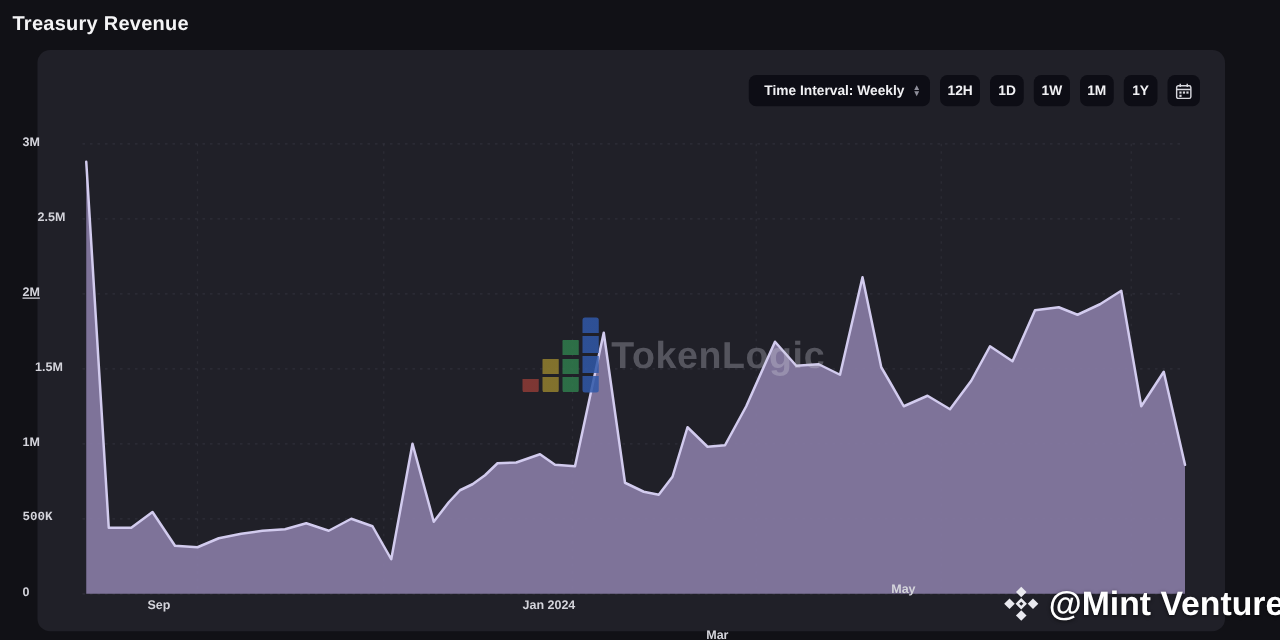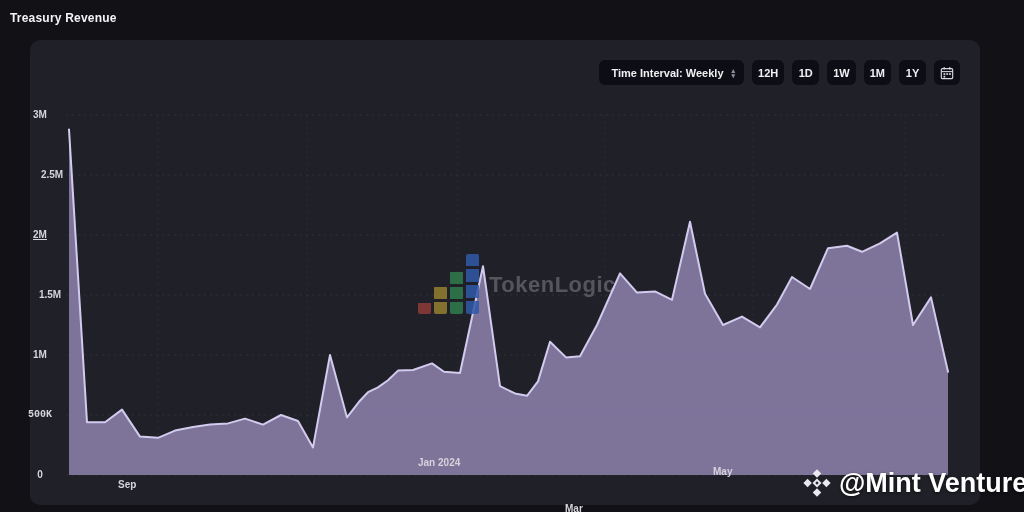--- a/index.html
+++ b/index.html
@@ -5,21 +5,21 @@
   * { margin:0; padding:0; box-sizing:border-box; }
   html,body { width:1024px; height:512px; overflow:hidden; }
   body {
     background:#111116;
     font-family:"Liberation Sans", sans-serif;
     position:relative;
     color:#f2f2f4;
   }
   .page-title {
     position:absolute; left:10px; top:11px;
-    font-size:12px; font-weight:700; color:#f4f4f6; letter-spacing:.2px;
+    font-size:16px; font-weight:700; color:#f4f4f6; letter-spacing:.2px;
   }
   .panel {
     position:absolute; left:30px; top:40px; width:950px; height:465px;
     background:#202028; border-radius:10px;
   }
   .toolbar {
     position:absolute; top:20px; right:20px;
     display:flex; align-items:center; gap:8px; z-index:5;
   }
   .ctl {
@@ -32,32 +32,32 @@
   .updown {
     display:flex; flex-direction:column; align-items:center;
     font-size:7px; line-height:5px; color:#8f8f9b;
   }
   .btn { min-width:27px; padding:0 6px; }
   .btn-cal { width:26px; }
   .chart-layer { position:absolute; left:0; top:0; width:1024px; height:512px; }
   .tick {
     position:absolute; font-size:10px; font-weight:700; color:#d4d4db;
   }
-  .y-tick { width:44px; text-align:center; }
+  .y-tick { width:44px; text-align:left; }
   .x-tick { width:80px; }
   .brand-mark {
     position:absolute; left:418px; top:252px; z-index:2;
     display:flex; align-items:flex-end; gap:10px; pointer-events:none;
   }
   .brand-bars { display:flex; align-items:flex-end; gap:3px; padding-bottom:4px; }
   .brand-bars i {
     display:block; width:13px; border-radius:2px; opacity:.85;
   }
   .brand-text {
-    font-size:22px; font-weight:700; color:rgba(210,210,222,.30);
+    font-size:30px; font-weight:700; color:rgba(210,210,222,.30);
     letter-spacing:.5px; line-height:66px;
   }
   .mint-mark {
     position:absolute; left:801px; top:467px; z-index:6;
     display:flex; align-items:center; gap:6px;
     text-shadow:0 1px 3px rgba(0,0,0,.65);
   }
   .mint-text { font-size:27px; font-weight:700; color:#ffffff; white-space:nowrap; }
   svg { display:block; }
 </style>
@@ -117,21 +117,21 @@
     </svg>
     <div class="tick y-tick" style="left: 18px; top: 109px;">3M</div>
     <div class="tick y-tick" style="left: 30px; top: 169px;">2.5M</div>
     <div class="tick y-tick" style="left: 18px; top: 229px; text-decoration: underline;">2M</div>
     <div class="tick y-tick" style="left: 28px; top: 289px;">1.5M</div>
     <div class="tick y-tick" style="left: 18px; top: 349px;">1M</div>
     <div class="tick y-tick" style="left: 18px; top: 409px; font-family: Liberation Mono, monospace;">500K</div>
     <div class="tick y-tick" style="left: 18px; top: 469px;">0</div>
     <div class="tick x-tick" style="left: 118px; top: 479px;">Sep</div>
     <div class="tick x-tick" style="left: 267px; top: 479px; margin-top: 32px;">Nov</div>
-    <div class="tick x-tick" style="left: 418px; top: 457px;">Jan 2024</div>
+    <div class="tick x-tick" style="left: 418px; top: 479px;">Jan 2024</div>
     <div class="tick x-tick" style="left: 565px; top: 479px; margin-top: 24px;">Mar</div>
     <div class="tick x-tick" style="left: 713px; top: 466px;">May</div>
   </div>
 
 <div class="brand-mark">
   <span class="brand-bars">
     <i style="height:13px; background:repeating-linear-gradient(to top,#8e3b36 0 11px, rgba(0,0,0,0) 11px 14px);"></i>
     <i style="height:28px; background:repeating-linear-gradient(to top,#93802e 0 12px, rgba(0,0,0,0) 12px 15px);"></i>
     <i style="height:43px; background:repeating-linear-gradient(to top,#2f7c4c 0 12px, rgba(0,0,0,0) 12px 15px);"></i>
     <i style="height:60px; background:repeating-linear-gradient(to top,#3058a8 0 13px, rgba(0,0,0,0) 13px 16px);"></i>

